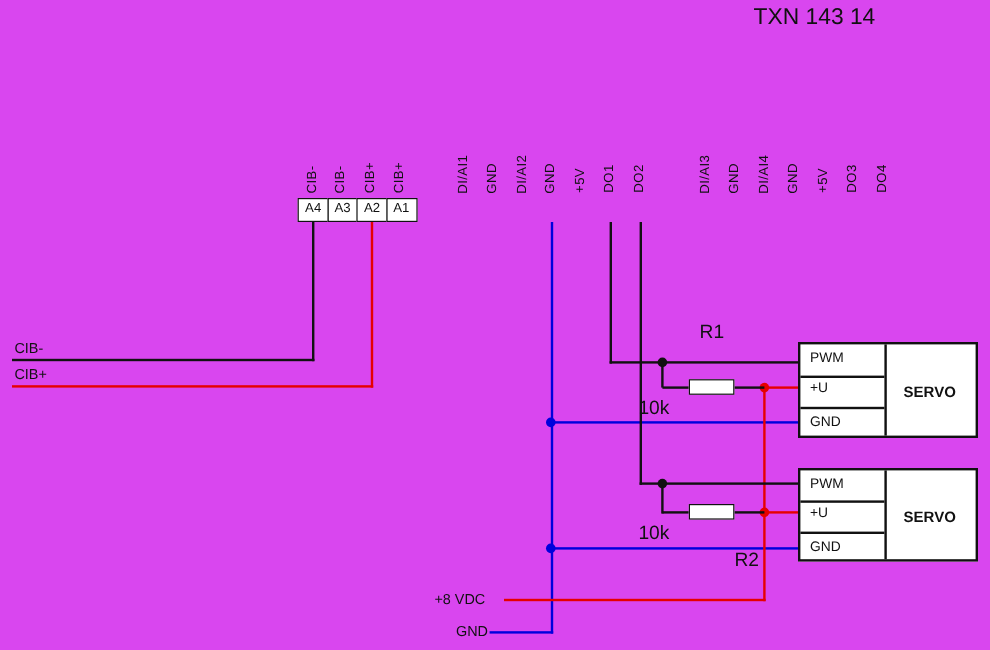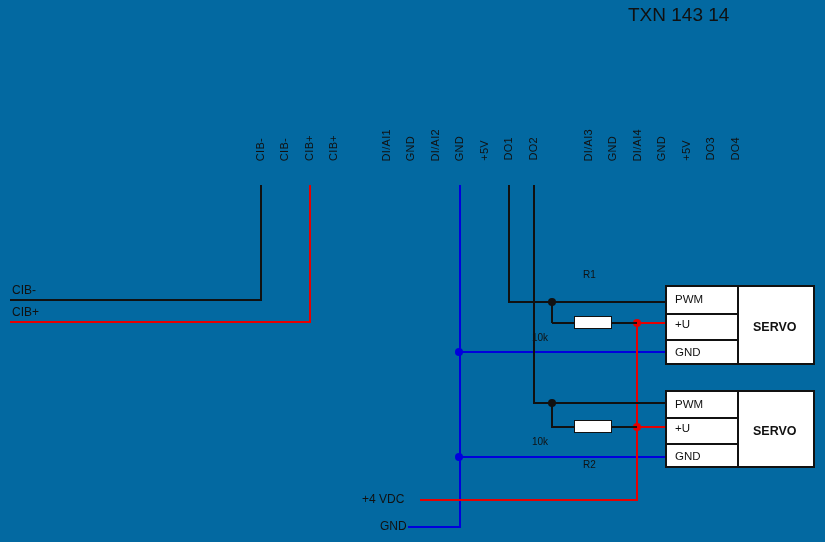--- a/index.html
+++ b/index.html
@@ -1,17 +1,17 @@
 <!DOCTYPE html>
 <html><head>
 <meta charset="utf-8">
 <style>
   html,body { margin:0; padding:0; background:#ffffff; }
   .canvas {
-    position:relative; width:825px; height:542px; background:#0369a1;
+    position:relative; width:825px; height:542px; background:#d946ef;
     font-family:"Liberation Sans", sans-serif; color:#111111; overflow:hidden;
     --wire-black:#111111; --wire-red:#e60000; --wire-blue:#0000dd;
   }
   .title { position:absolute; left:628px; top:4px; font-size:19px; }
   .module { position:absolute; left:245px; top:35px; width:517px; height:150px;
     border:2px solid #111; box-sizing:border-box; background:#fff; }
   .module-name { position:absolute; left:0; right:0; top:6px; text-align:center;
     font-size:12px; letter-spacing:.4px; white-space:pre; }
   .tgroup { position:absolute; top:165px; display:flex; }
   .term { width:26px; height:20px; border:1.5px solid #111; box-sizing:border-box;
@@ -20,36 +20,42 @@
     font-size:11px; letter-spacing:.3px; }
   .wire { position:absolute; }
   .hw { height:2px; } .vw { width:2px; }
   .black { background:var(--wire-black); }
   .red { background:var(--wire-red); }
   .blue { background:var(--wire-blue); }
   .dot { position:absolute; width:8px; height:8px; border-radius:50%; }
   .resistor { position:absolute; width:38px; height:13px; border:1.5px solid #111;
     background:#fff; box-sizing:border-box; }
   .lbl { position:absolute; font-size:12px; }
-  .lbl-big { position:absolute; font-size:10px; }
+  .lbl-big { position:absolute; font-size:16px; }
   .servo { position:absolute; left:665px; width:150px; border:2px solid #111;
     box-sizing:border-box; background:#fff; }
   .servo .vdiv { position:absolute; left:70px; top:0; bottom:0; width:1.5px; background:#111; }
   .servo .hdiv { position:absolute; left:0; width:70px; height:1.5px; background:#111; }
   .servo .pin-lbl { position:absolute; left:8px; font-size:11.5px; }
   .servo .servo-lbl { position:absolute; left:86px; font-size:12.5px;font-weight:bold; }
 </style>
 </head>
 <body>
 
 <div class="canvas" style="--wire-black: #111111; --wire-red: #e60000; --wire-blue: #0000dd;">
 
   <div class="title">TXN 143 14</div>
 
 
+  <div class="tgroup" style="left:248px">
+    <div class="term">A4</div>
+    <div class="term">A3</div>
+    <div class="term">A2</div>
+    <div class="term">A1</div>
+  </div>
 
 
 
   <div class="pin" style="left:254px">CIB-</div>
   <div class="pin" style="left:278px">CIB-</div>
   <div class="pin" style="left:303px">CIB+</div>
   <div class="pin" style="left:327px">CIB+</div>
 
   <div class="pin" style="left:380px">DI/AI1</div>
   <div class="pin" style="left:404px">GND</div>
@@ -81,40 +87,40 @@
   <div class="dot blue" style="left:455px;top:348px"></div>
   <div class="dot blue" style="left:455px;top:453px"></div>
   <div class="lbl" style="left:380px;top:519px">GND</div>
 
   <div class="wire hw red" style="left:420px;top:499px;width:218px"></div>
   <div class="wire vw red" style="left:636px;top:322px;height:179px"></div>
   <div class="wire hw red" style="left:636px;top:322px;width:29px"></div>
   <div class="wire hw red" style="left:636px;top:426px;width:29px"></div>
   <div class="dot red" style="left:633px;top:319px"></div>
   <div class="dot red" style="left:633px;top:423px"></div>
-  <div class="lbl" style="left:362px;top:492px">+4 VDC</div>
+  <div class="lbl" style="left:362px;top:492px">+8 VDC</div>
 
   <div class="wire vw black" style="left:508px;top:185px;height:118px"></div>
   <div class="wire hw black" style="left:508px;top:301px;width:157px"></div>
   <div class="wire vw black" style="left:551px;top:302px;height:21px"></div>
   <div class="wire hw black" style="left:552px;top:322px;width:22px"></div>
   <div class="wire hw black" style="left:612px;top:322px;width:25px"></div>
   <div class="dot black" style="left:548px;top:298px"></div>
   <div class="resistor" style="left:574px;top:316px"></div>
   <div class="lbl-big" style="left:583px;top:269px">R1</div>
   <div class="lbl-big" style="left:532px;top:332px">10k</div>
 
   <div class="wire vw black" style="left:533px;top:185px;height:219px"></div>
   <div class="wire hw black" style="left:533px;top:402px;width:132px"></div>
   <div class="wire vw black" style="left:551px;top:403px;height:25px"></div>
   <div class="wire hw black" style="left:552px;top:426px;width:22px"></div>
   <div class="wire hw black" style="left:612px;top:426px;width:25px"></div>
   <div class="dot black" style="left:548px;top:399px"></div>
   <div class="resistor" style="left:574px;top:420px"></div>
-  <div class="lbl-big" style="left:583px;top:459px">R2</div>
+  <div class="lbl-big" style="left:612px;top:459px">R2</div>
   <div class="lbl-big" style="left:532px;top:436px">10k</div>
 
   <div class="servo" style="top:285px;height:80px">
     <div class="vdiv"></div>
     <div class="hdiv" style="top:26px"></div>
     <div class="hdiv" style="top:52px"></div>
     <div class="pin-lbl" style="top:6px">PWM</div>
     <div class="pin-lbl" style="top:31px">+U</div>
     <div class="pin-lbl" style="top:59px">GND</div>
     <div class="servo-lbl" style="top:33px">SERVO</div>

